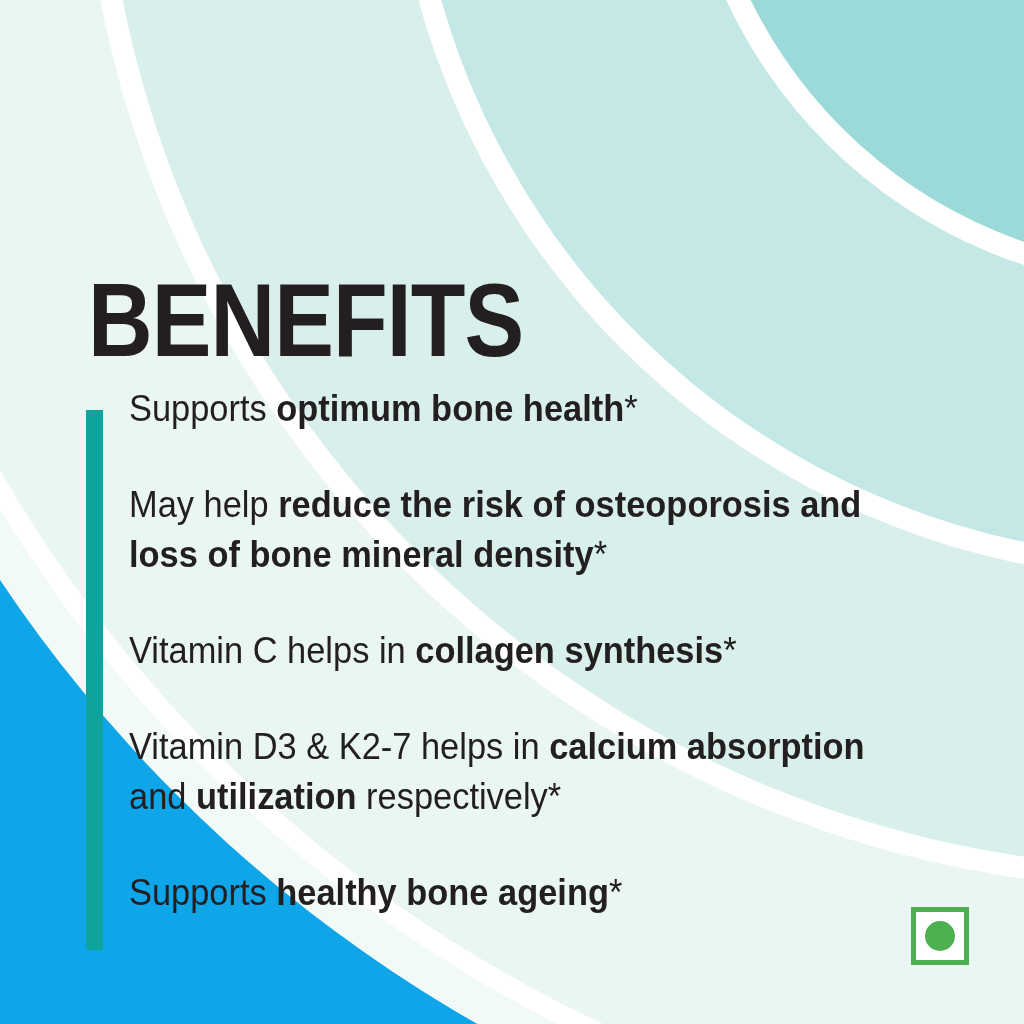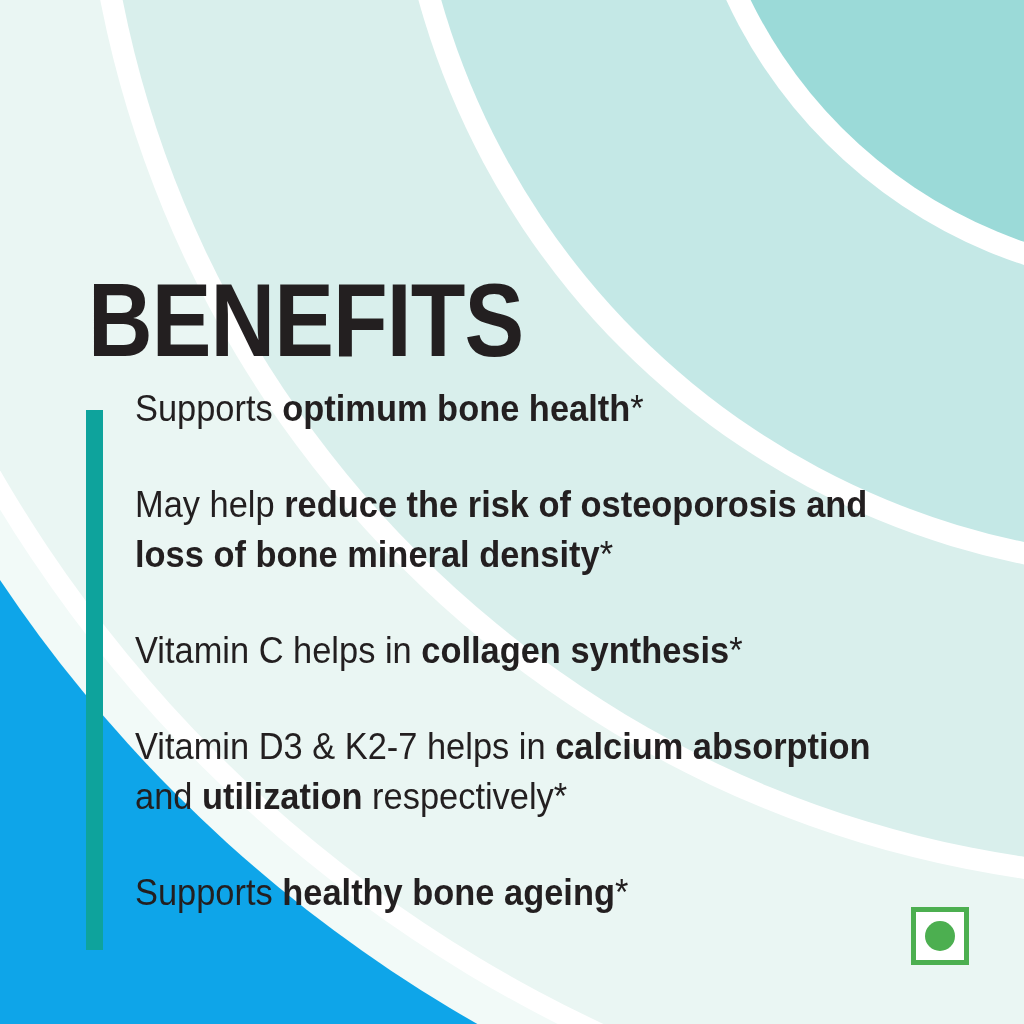--- a/index.html
+++ b/index.html
@@ -57,21 +57,21 @@
     position: absolute;
     left: 0;
     top: 0;
     width: 17px;
     height: 540px;
     background: #0EA39C;
   }
 
   #benefits-list {
     position: absolute;
-    left: 49px;
+    left: 43px;
     top: -26px;
     width: 830px;
     list-style: none;
     margin: 0;
     padding: 0;
   }
 
   .benefit-item {
     font-family: "Liberation Sans Narrow", "Liberation Sans", sans-serif;
     font-size: 37px;

